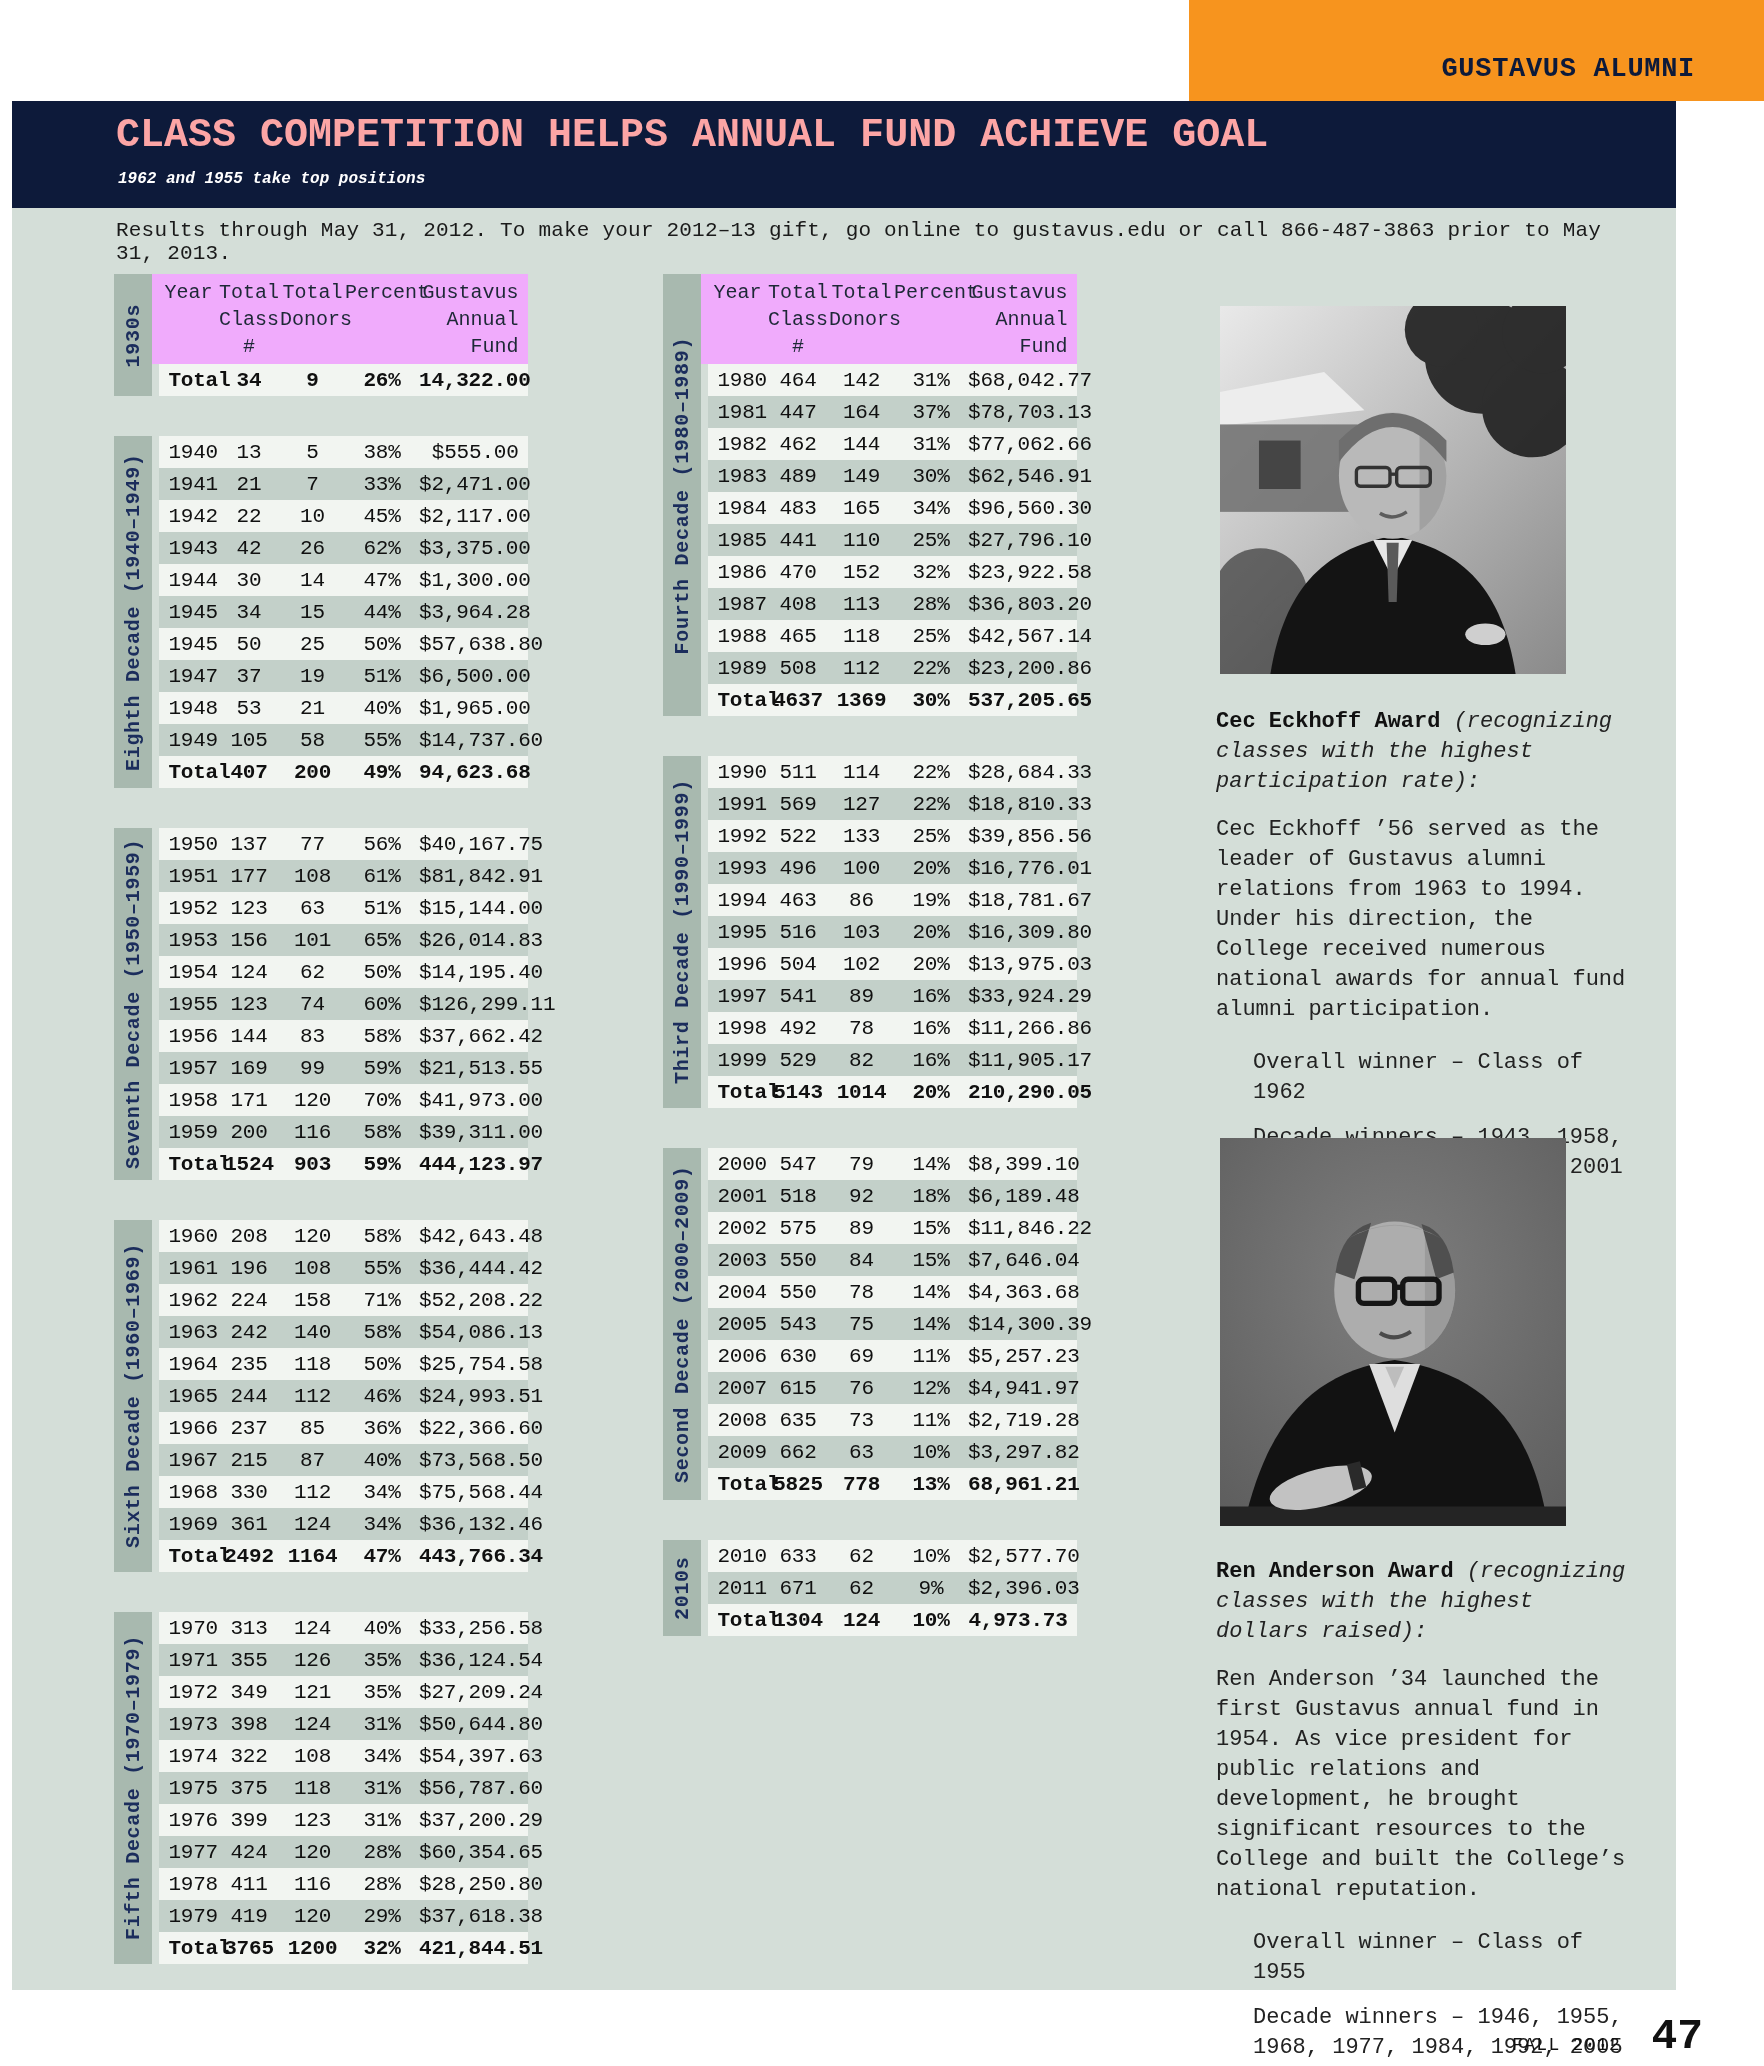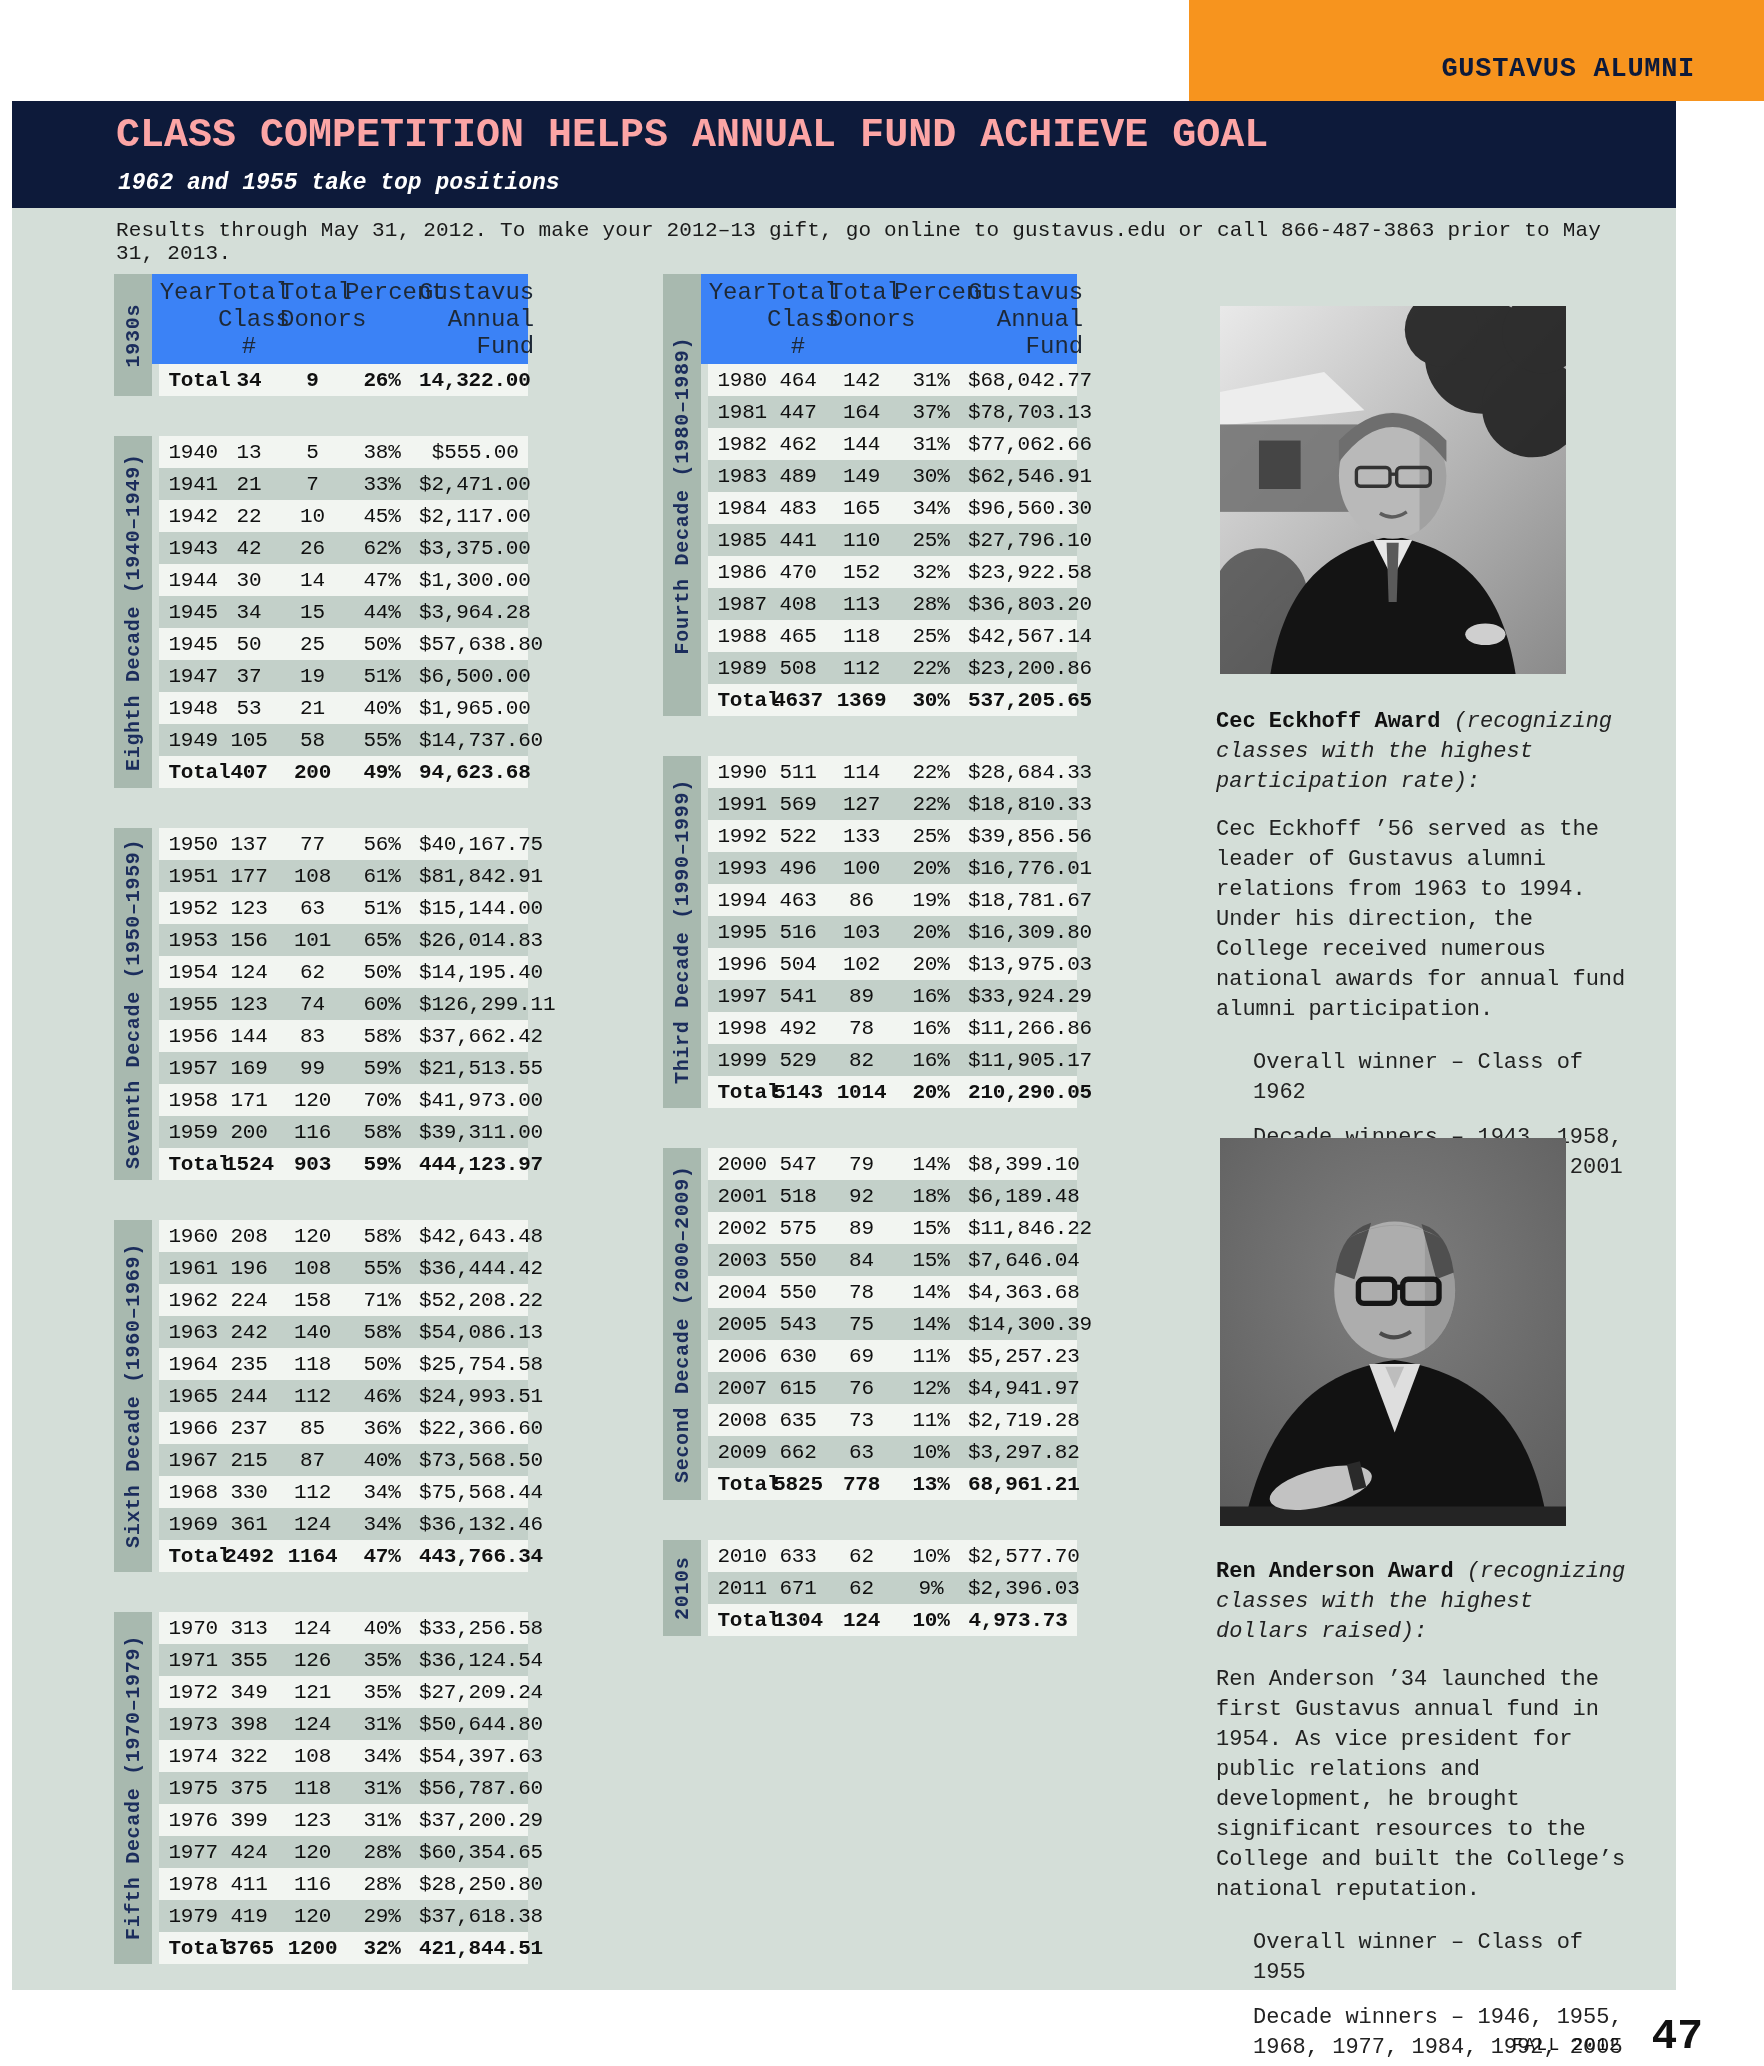--- a/index.html
+++ b/index.html
@@ -13,21 +13,21 @@
     position:absolute; right:82px; bottom:17.5px;
     font-size:27px; font-weight:bold; color:#0d1a3a; letter-spacing:0.7px;
   }
   .navy-banner { position:absolute; left:0; top:101px; width:1664px; height:108px; background:#0d1a3a; }
   .page-title {
     position:absolute; left:104px; top:12px; color:#fca5a5;
     font-size:40px; font-weight:bold; letter-spacing:0; white-space:nowrap;
   }
   .page-subtitle {
     position:absolute; left:106px; top:69px; color:#ffffff;
-    font-size:23px; font-weight:bold; font-style:italic;
+    font-size:16px; font-weight:bold; font-style:italic;
   }
   .content-bg { position:absolute; left:0; top:208px; width:1664px; height:1782px; background:#d4ded8; }
   .results-note {
     position:absolute; left:104px; top:219px; width:1533px;
     font-size:21px; color:#1a1a1a; letter-spacing:0.2px;
   }
   
   .col { position:absolute; top:274px; width:414px; display:flex; flex-direction:column; gap:40px; }
   .col-left { left:102px; }
   .col-mid  { left:651px; }
@@ -36,23 +36,23 @@
     position:absolute; left:0; top:0; bottom:0; width:38px; background:#a8b9af;
   }
   .side-label-text {
     position:absolute; inset:0; display:flex; align-items:center; justify-content:center;
     writing-mode:vertical-rl; transform:rotate(180deg);
     color:#1b2d5c; font-weight:bold; font-size:20px; letter-spacing:0.7px; white-space:nowrap;
   }
   .table-body { display:flex; flex-direction:column; }
   .header-row {
     display:grid; grid-template-columns:59px 62px 65px 74px 1fr;
-    margin-left:-45px; padding-left:45px; background:#3b82f6;
+    margin-left:-45px; padding-left:45px; background:#f0abfc;
     min-height:61px; align-items:start;
-    font-size:24px; color:#1d2836; line-height:27px; padding-top:5.4px; padding-bottom:4px;
+    font-size:20px; color:#1d2836; line-height:27px; padding-top:5.4px; padding-bottom:4px;
   }
   .header-cell { text-align:center; }
   .header-cell.h-year { text-align:center; }
   .header-cell.h-fund { text-align:right; padding-right:9.4px; }
   .data-row {
     display:grid; grid-template-columns:59px 62px 65px 74px 1fr;
     height:32px; align-items:center; font-size:21px; color:#101010; letter-spacing:-0.2px;
   }
   .row-light { background:#f2f5f1; }
   .row-sage  { background:#c3d0c9; }

